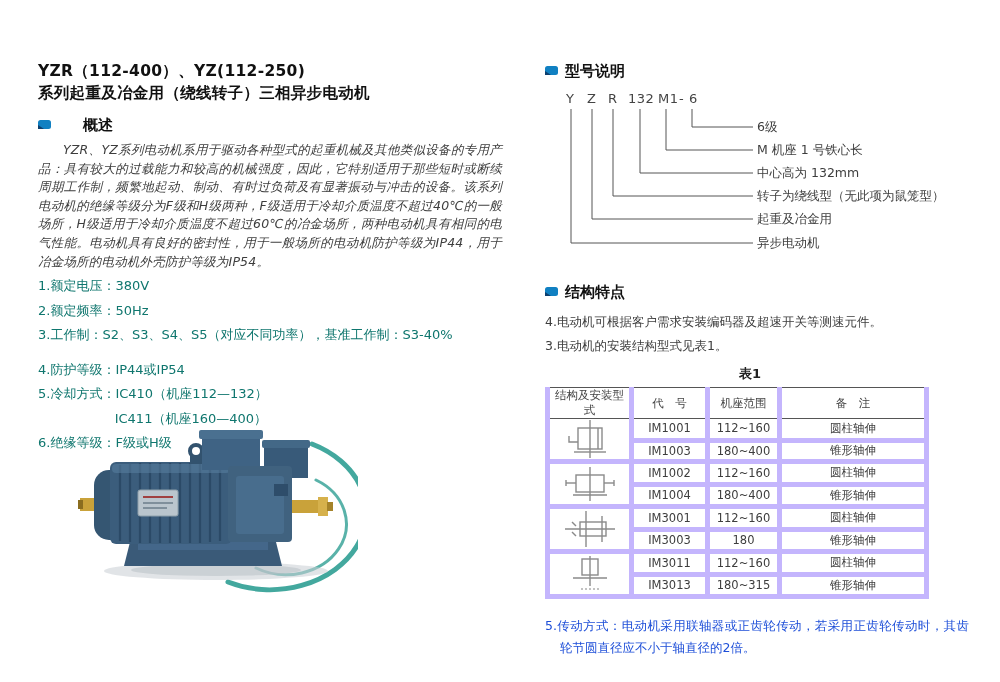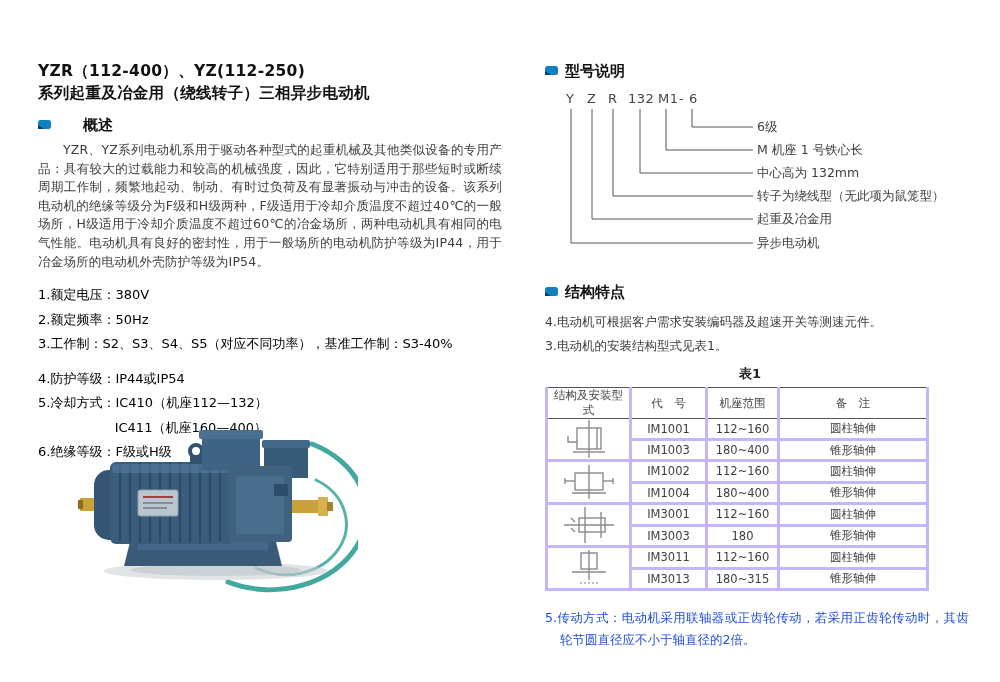--- a/index.html
+++ b/index.html
@@ -10,40 +10,40 @@
     color:#3a3a3a; overflow:hidden;
   }
   
   .left-col { position:absolute; left:38px; top:60px; width:464px; }
   .doc-title { font-size:15.5px; font-weight:700; color:#111; line-height:22px; letter-spacing:.3px; }
   .sec-head { display:flex; align-items:center; gap:7px; font-size:15px; font-weight:700; color:#111; }
   .sec-ico { width:13px; height:11px; flex:0 0 auto; }
   .overview-head { margin-top:12px;gap:32px; }
   .overview-text {
     margin-top:6px; font-size:12.5px; line-height:18.6px; text-align:justify;
-    text-indent:2em; color:#3d3d3d; letter-spacing:.2px;
+    text-indent:2em; color:#3d3d3d; letter-spacing:.2px;font-style:italic;
   }
   .params-head { margin-top:10px; }
-  .params { margin-top:12px; font-size:13px; line-height:24.5px; color:#000000; }
+  .params { margin-top:3px; font-size:13px; line-height:24.5px; color:#0f766e; }
   .params .gap-top { margin-top:10px; }
   .params .indent { padding-left:5.9em; }
   
   .motor-fig { position:absolute; left:78px; top:418px; width:280px; height:180px; }
   
   .right-col { position:absolute; left:545px; top:62px; width:436px; }
   .model-diagram { position:relative; margin-top:8px; height:178px; }
   .model-diagram svg.lines { position:absolute; left:0; top:0; }
   .code-part { position:absolute; top:2px; font-size:13px; color:#444; letter-spacing:.5px; }
   .diagram-label { position:absolute; left:212px; font-size:12.5px; color:#3d3d3d; white-space:nowrap; line-height:16px; }
   .features-head { margin-top:16px; }
   .features { margin-top:8px; font-size:12.5px; line-height:23.5px; color:#3d3d3d; }
   .table-title { margin-top:8px; width:410px; text-align:center; font-size:13px; font-weight:700; color:#222; }
   table.mnt { margin-top:4px; width:384px; border-collapse:collapse; table-layout:fixed; }
   table.mnt th, table.mnt td {
-    border:3px solid #c4b5fd; text-align:center; vertical-align:middle;
+    border:5px solid #c4b5fd; text-align:center; vertical-align:middle;
     font-size:11.5px; color:#3d3d3d; height:21px; padding:0 2px;
   }
   table.mnt th { font-weight:400; height:24px; color:#444; }
   table.mnt .c-icon { width:84px; }
   table.mnt .c-code { width:76px; }
   table.mnt .c-range{ width:72px; }
   table.mnt tr.grp > td { border-top:1.5px solid #555; }
   table.mnt thead th { border-bottom:1.5px solid #555; border-top:1.5px solid #555; }
   table.mnt { border:1.5px solid #555; }
   .icon-cell svg { display:block; margin:0 auto; }

